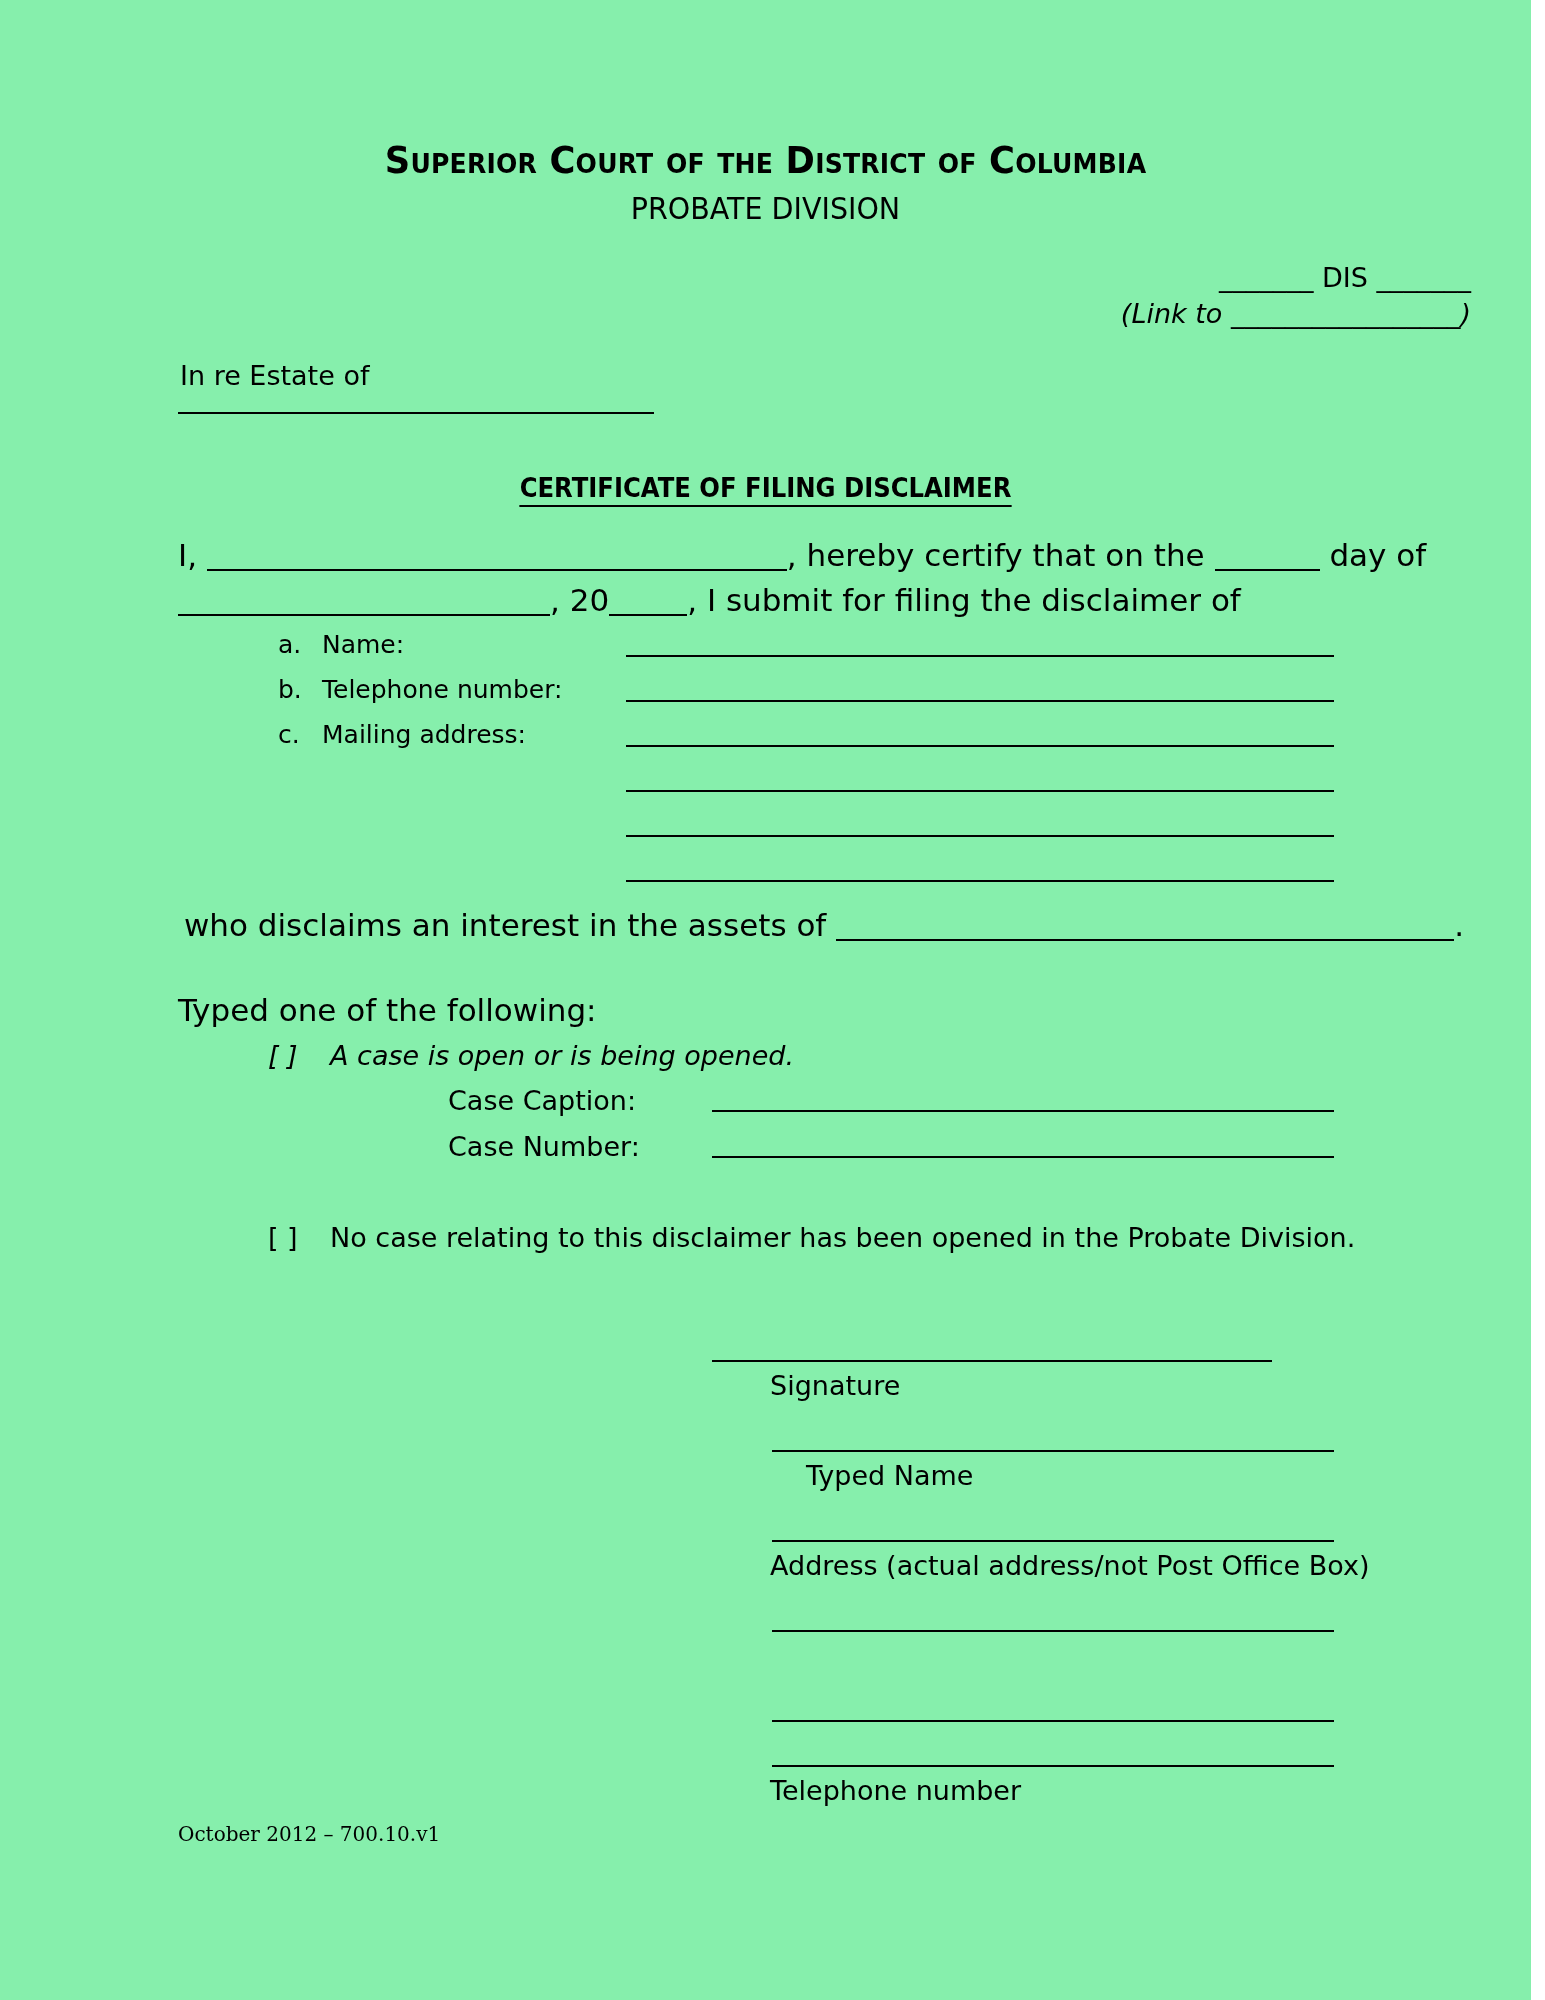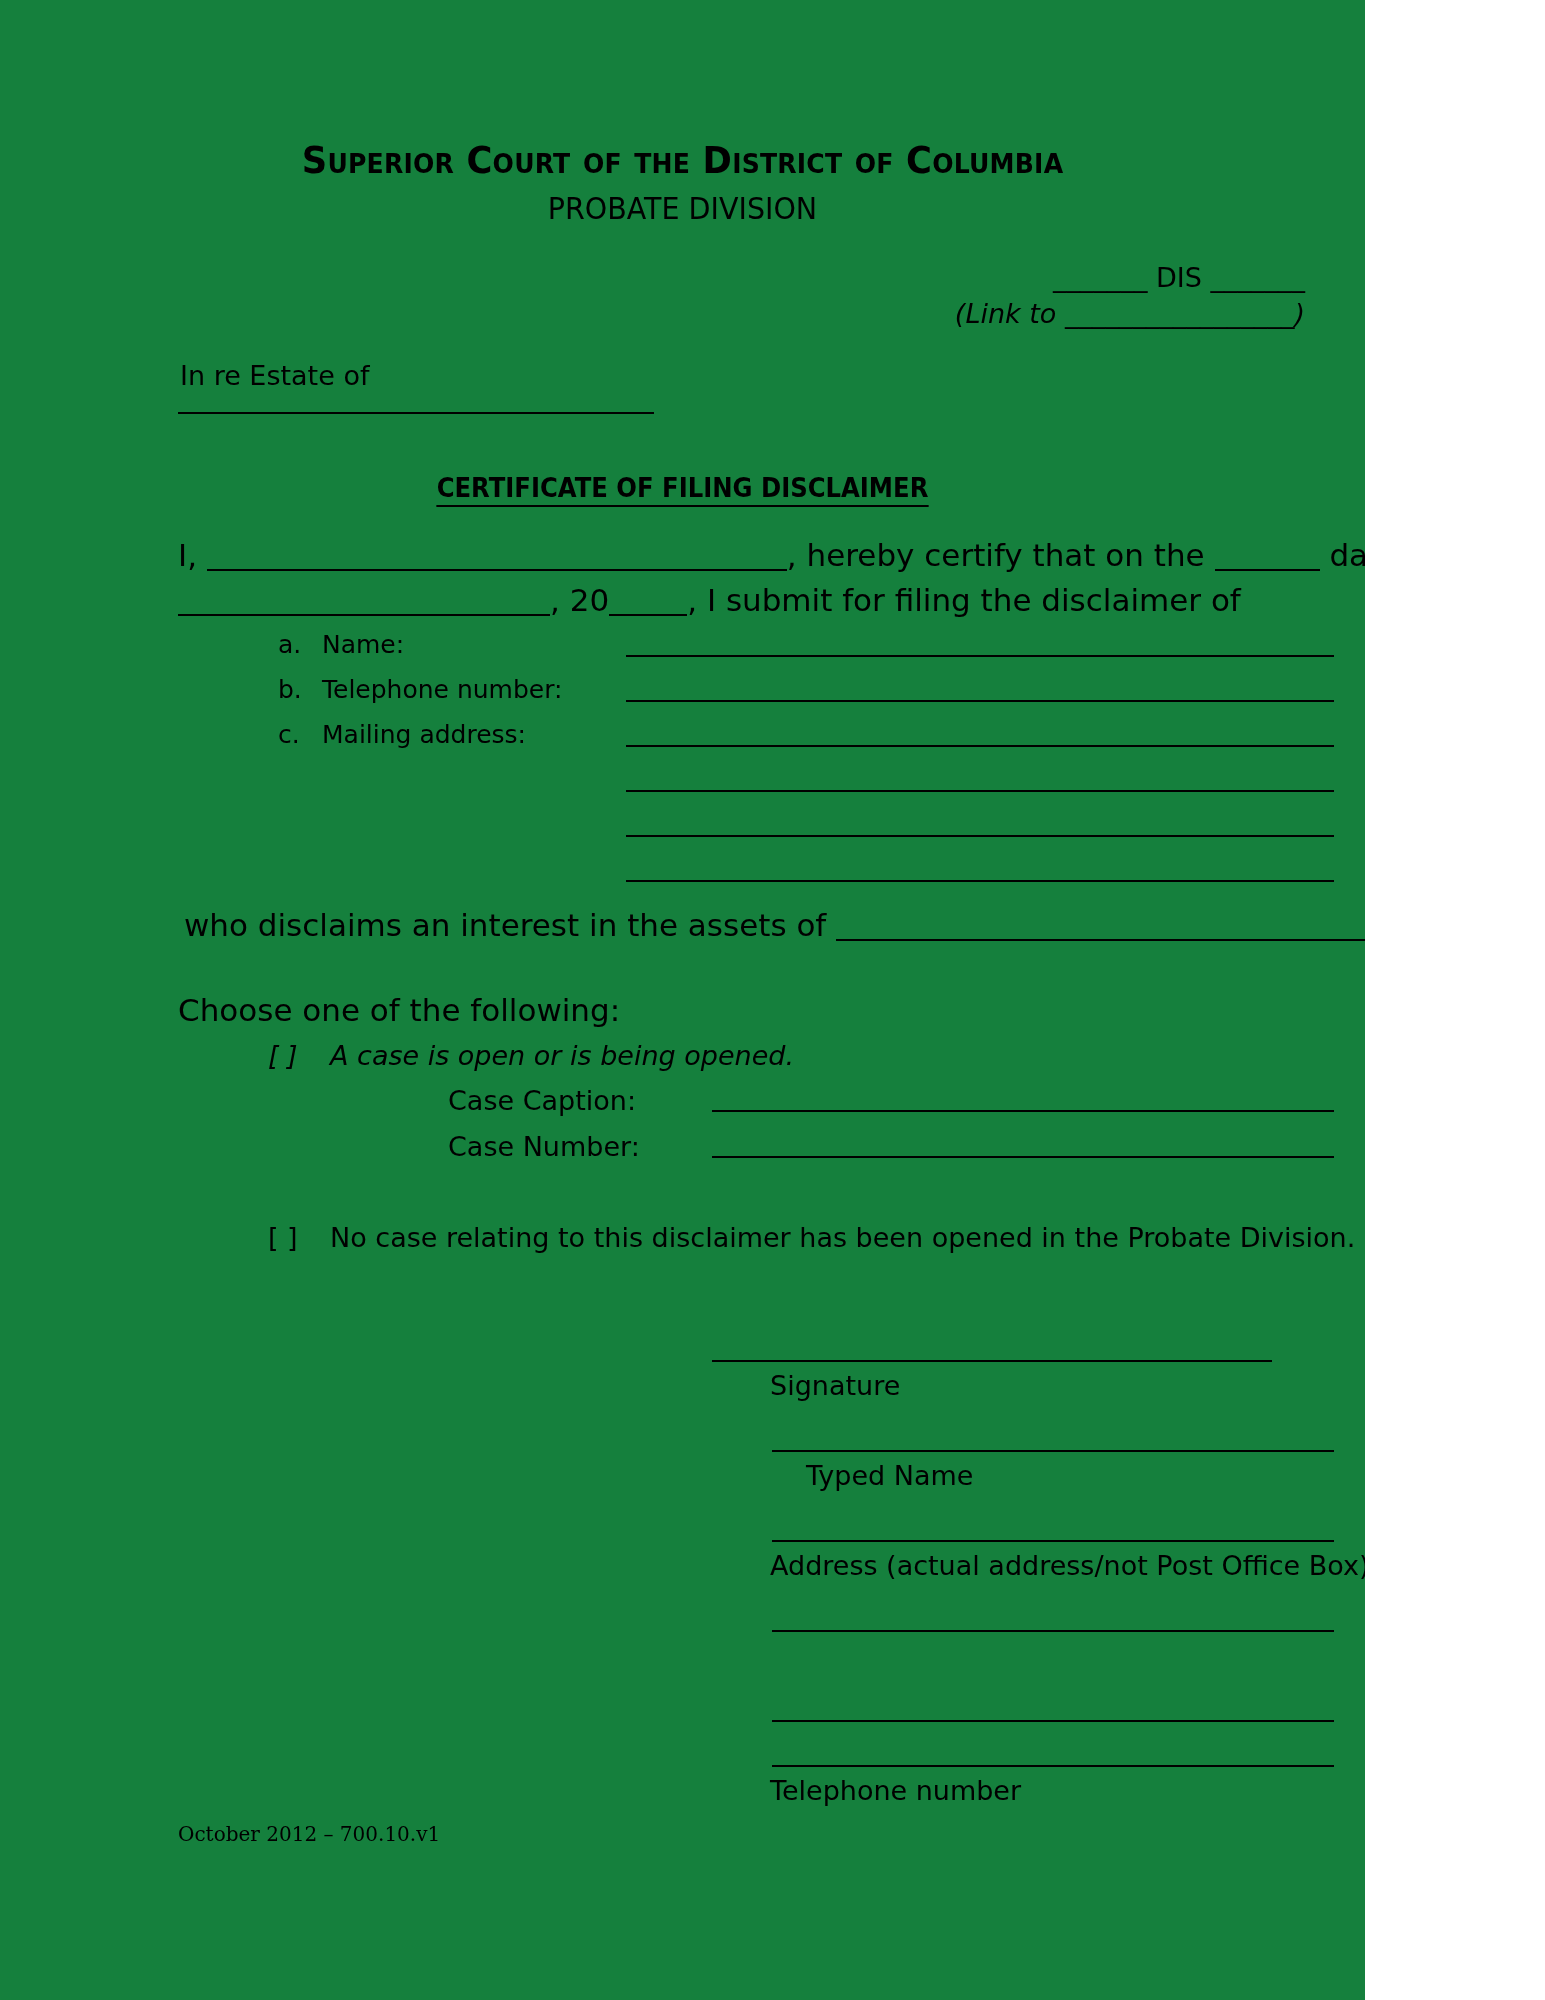--- a/index.html
+++ b/index.html
@@ -6,23 +6,23 @@
     margin: 0;
     padding: 0;
     background: #ffffff;
   }
   body {
     font-family: "DejaVu Sans", sans-serif;
     color: #000000;
   }
   .page {
     position: relative;
-    width: 1365px;
+    width: 1531px;
     height: 2000px;
-    background: #15803d;
+    background: #86efac;
     box-sizing: border-box;
     overflow: hidden;
   }
   
   .court-title {
     position: absolute;
     left: 0;
     right: 0;
     top: 138px;
     text-align: center;
@@ -253,21 +253,21 @@
   <div class="fill fill-c1"></div>
   <div class="fill fill-c2"></div>
   <div class="fill fill-c3"></div>
   <div class="fill fill-c4"></div>
 
   <div class="ln disclaims">
     <span>who disclaims an interest in the assets of</span>
     <span class="u u-assets"></span><span>.</span>
   </div>
 
-  <div class="ln choose">Choose one of the following:</div>
+  <div class="ln choose">Typed one of the following:</div>
 
   <div class="chk chk-1">
     <span class="box">[    ]</span><span>A case is open or is being opened.</span>
   </div>
 
   <div class="caselbl cap-lbl">Case Caption:</div>
   <div class="case-fill cap-fill"></div>
   <div class="caselbl num-lbl">Case Number:</div>
   <div class="case-fill num-fill"></div>
 

